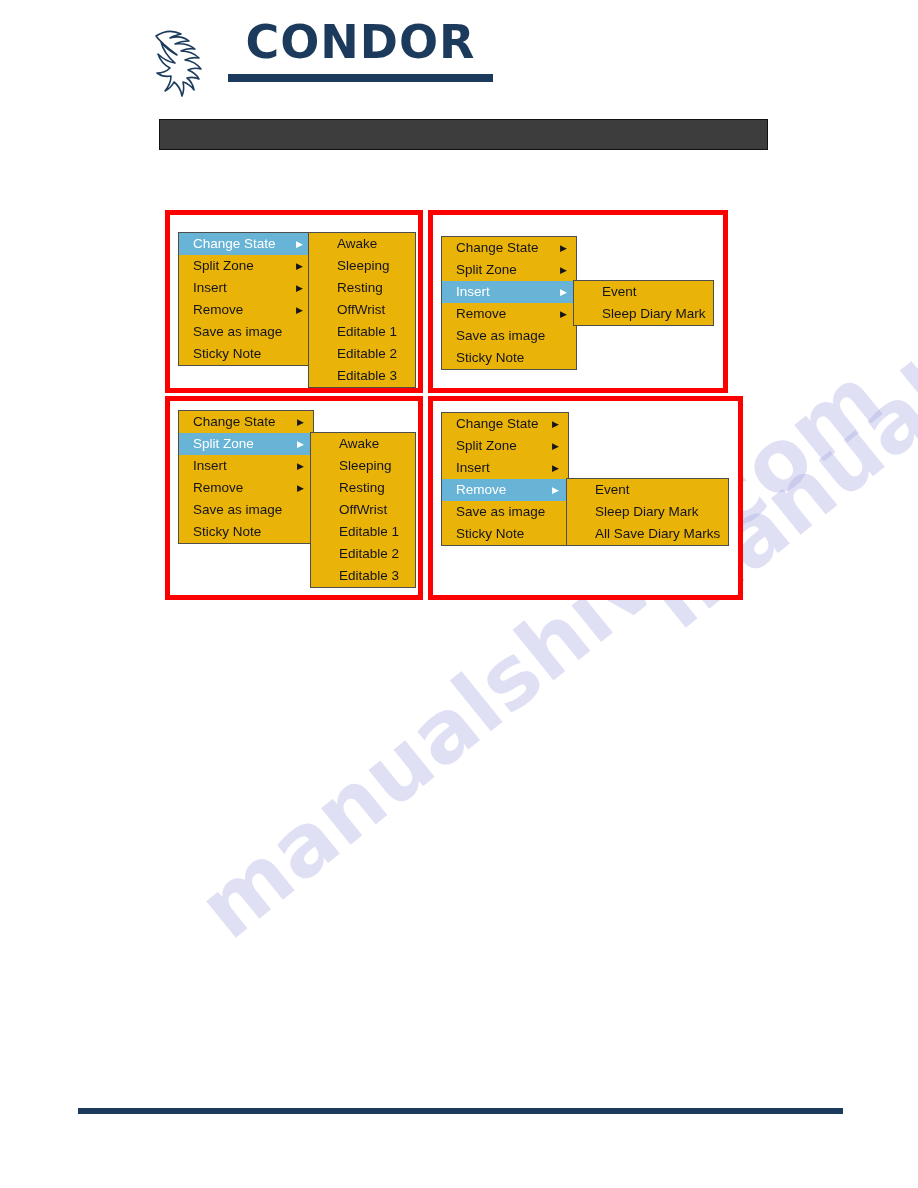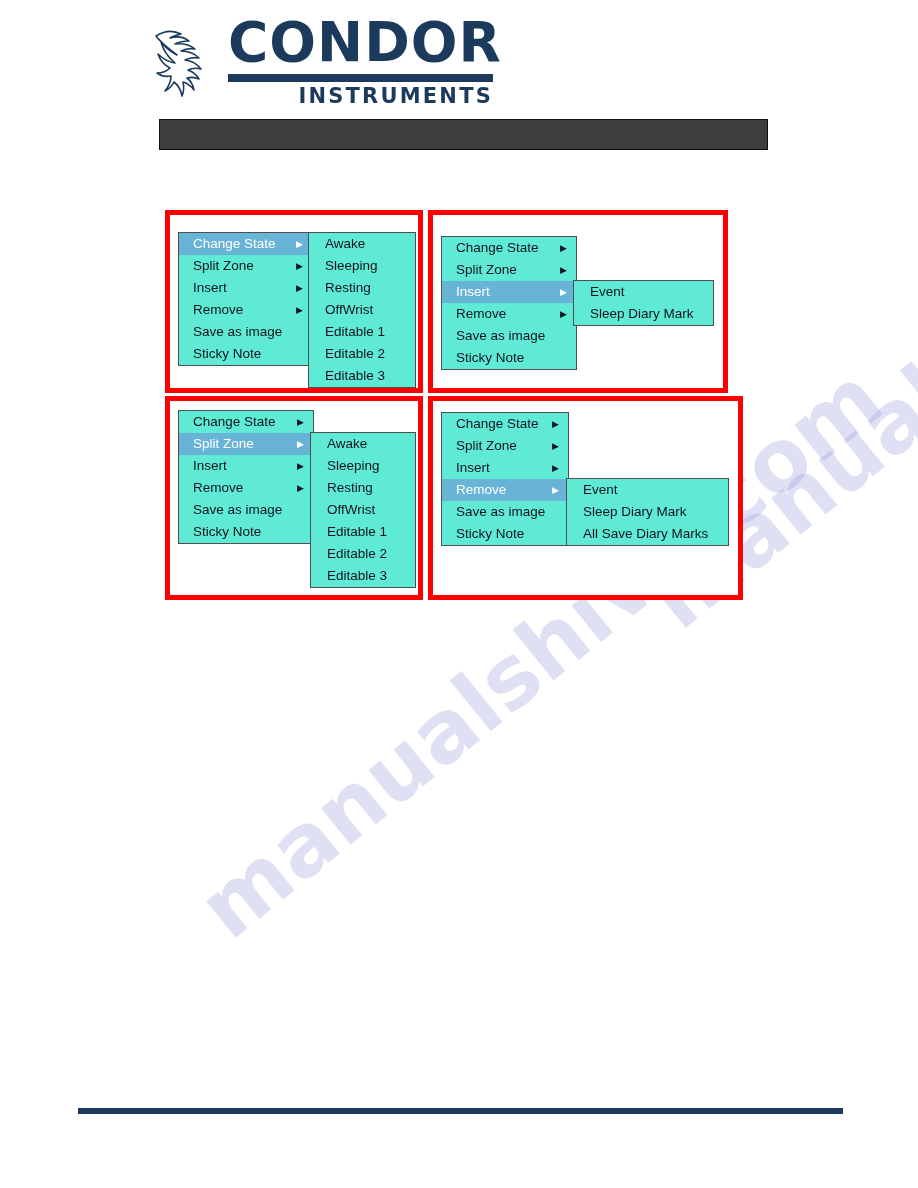--- a/index.html
+++ b/index.html
@@ -49,21 +49,21 @@
     width: 78px; height: 80px;
   }
   .logo-text-wrap {
     position: absolute;
     left: 78px; top: 0;
     width: 265px;
   }
   .logo-condor {
     font-family: "DejaVu Sans", sans-serif;
     font-weight: 900;
-    font-size: 55px;
+    font-size: 46px;
     letter-spacing: 1px;
     color: #1b3a5c;
     line-height: 60px;
     text-align: center;
   }
   .logo-rule {
     height: 8px;
     background: #1b3a5c;
     margin: 2px 0 3px 0;
   }
@@ -102,21 +102,21 @@
     z-index: 20;
   }
   #panel-1 { left: 165px;  top: 210px; width: 258px;  height: 183px; }
   #panel-2 { left: 428px;  top: 210px; width: 300px;  height: 183px; }
   #panel-3 { left: 165px;  top: 396px; width: 258px;  height: 204px; }
   #panel-4 { left: 428px;  top: 396px; width: 315px;  height: 204px; }
 
   
   .menu {
     position: absolute;
-    background: #5eead4;
+    background: #eab308;
     border: 1px solid #4e4e4e;
     box-sizing: border-box;
     font-family: "Liberation Sans", sans-serif;
     font-size: 13.5px;
     color: #14141e;
     z-index: 25;
   }
   .menu-item {
     height: 22px;
     line-height: 22px;
@@ -133,21 +133,21 @@
   .menu-item .arrow {
     position: absolute;
     right: 9px;
     top: 0;
     line-height: 22px;
     font-size: 9px;
     color: #14141e;
   }
   .menu-item.selected .arrow { color: #ffffff; }
 
-  .submenu .menu-item { padding-left: 16px; }
+  .submenu .menu-item { padding-left: 28px; }
 </style>
 </head>
 <body>
 
 <div class="watermark-layer">
   <div class="wm wm-a">manualshive.com</div>
   <div class="wm wm-b">manualshive.com</div>
 </div>
 
 <div class="logo-block">
@@ -162,21 +162,20 @@
                C31 70, 28 65, 24 62 C22 66, 19 69, 15 71
                C19 66, 21 61, 21 56 C16 57, 11 56, 7 53
                C12 53, 17 51, 20 48 C14 45, 10 40, 8 34
                C13 39, 19 42, 25 43 C18 37, 13 30, 11 22
                C15 27, 21 32, 27 35 C19 29, 11 23, 6 16 Z" fill="#ffffff" stroke="#1b3a5c" stroke-width="1.6" stroke-linejoin="round"></path>
     </svg>
   </div>
   <div class="logo-text-wrap">
     <div class="logo-condor">CONDOR</div>
     <div class="logo-rule"></div>
-    <div class="logo-instruments">INSTRUMENTS</div>
   </div>
 </div>
 
 <div class="title-bar"></div>
 
 <div class="panel" id="panel-1"></div>
 <div class="panel" id="panel-2"></div>
 <div class="panel" id="panel-3"></div>
 <div class="panel" id="panel-4"></div>
 

